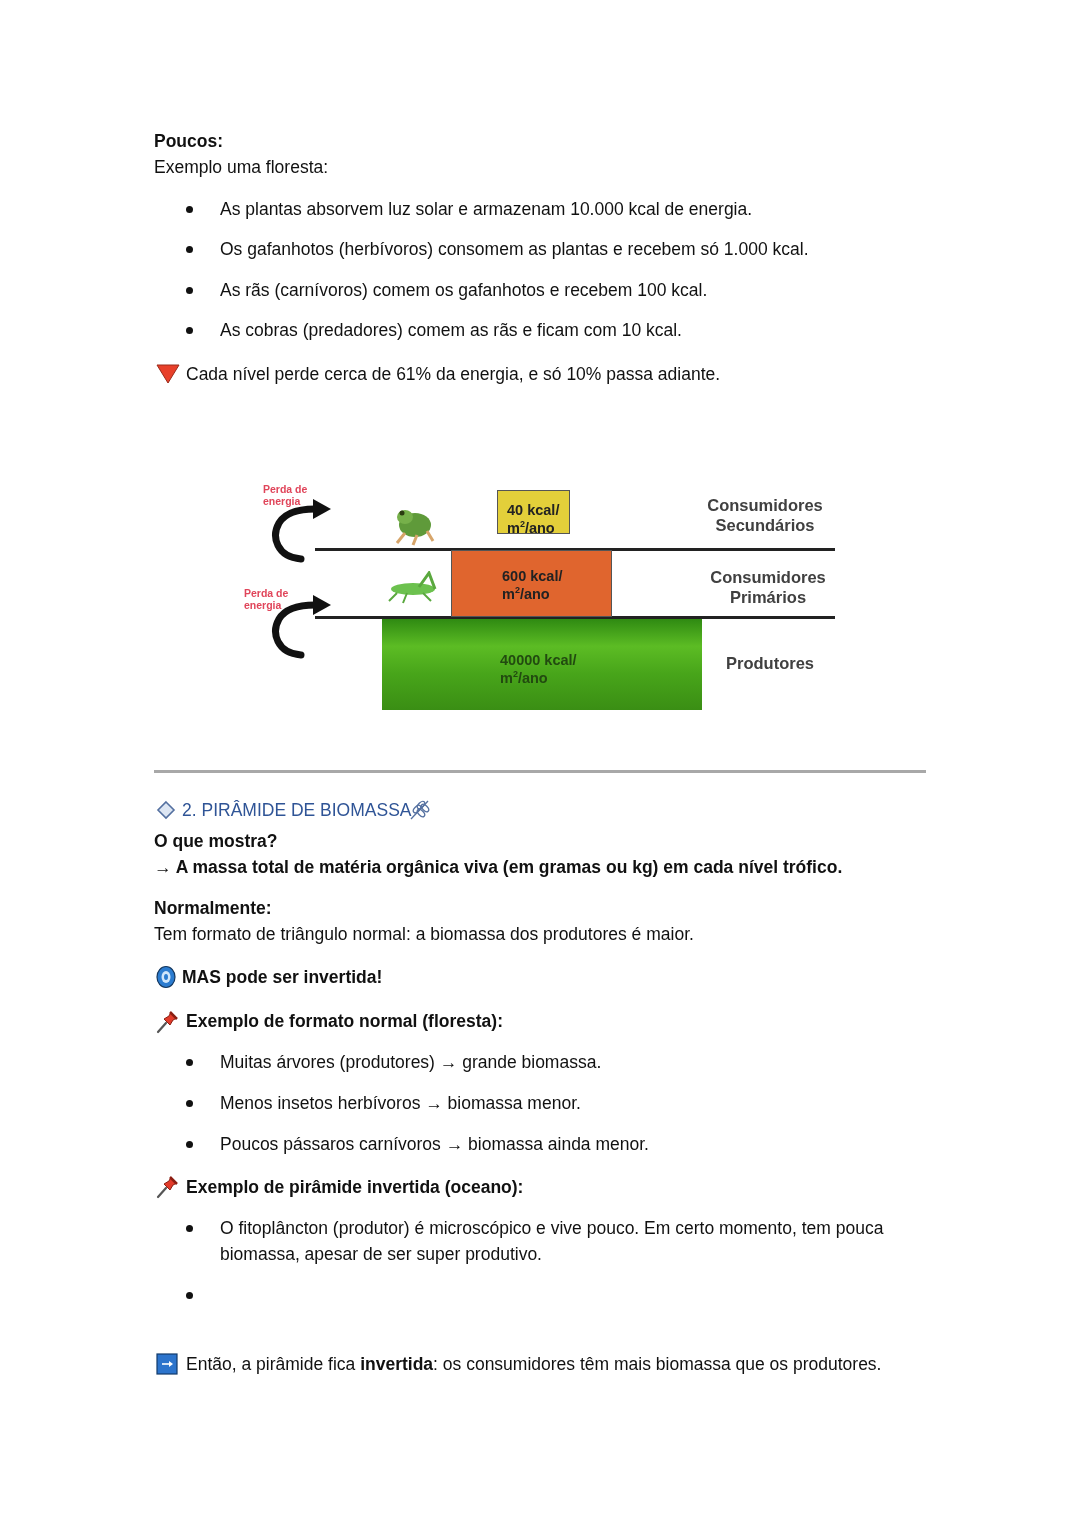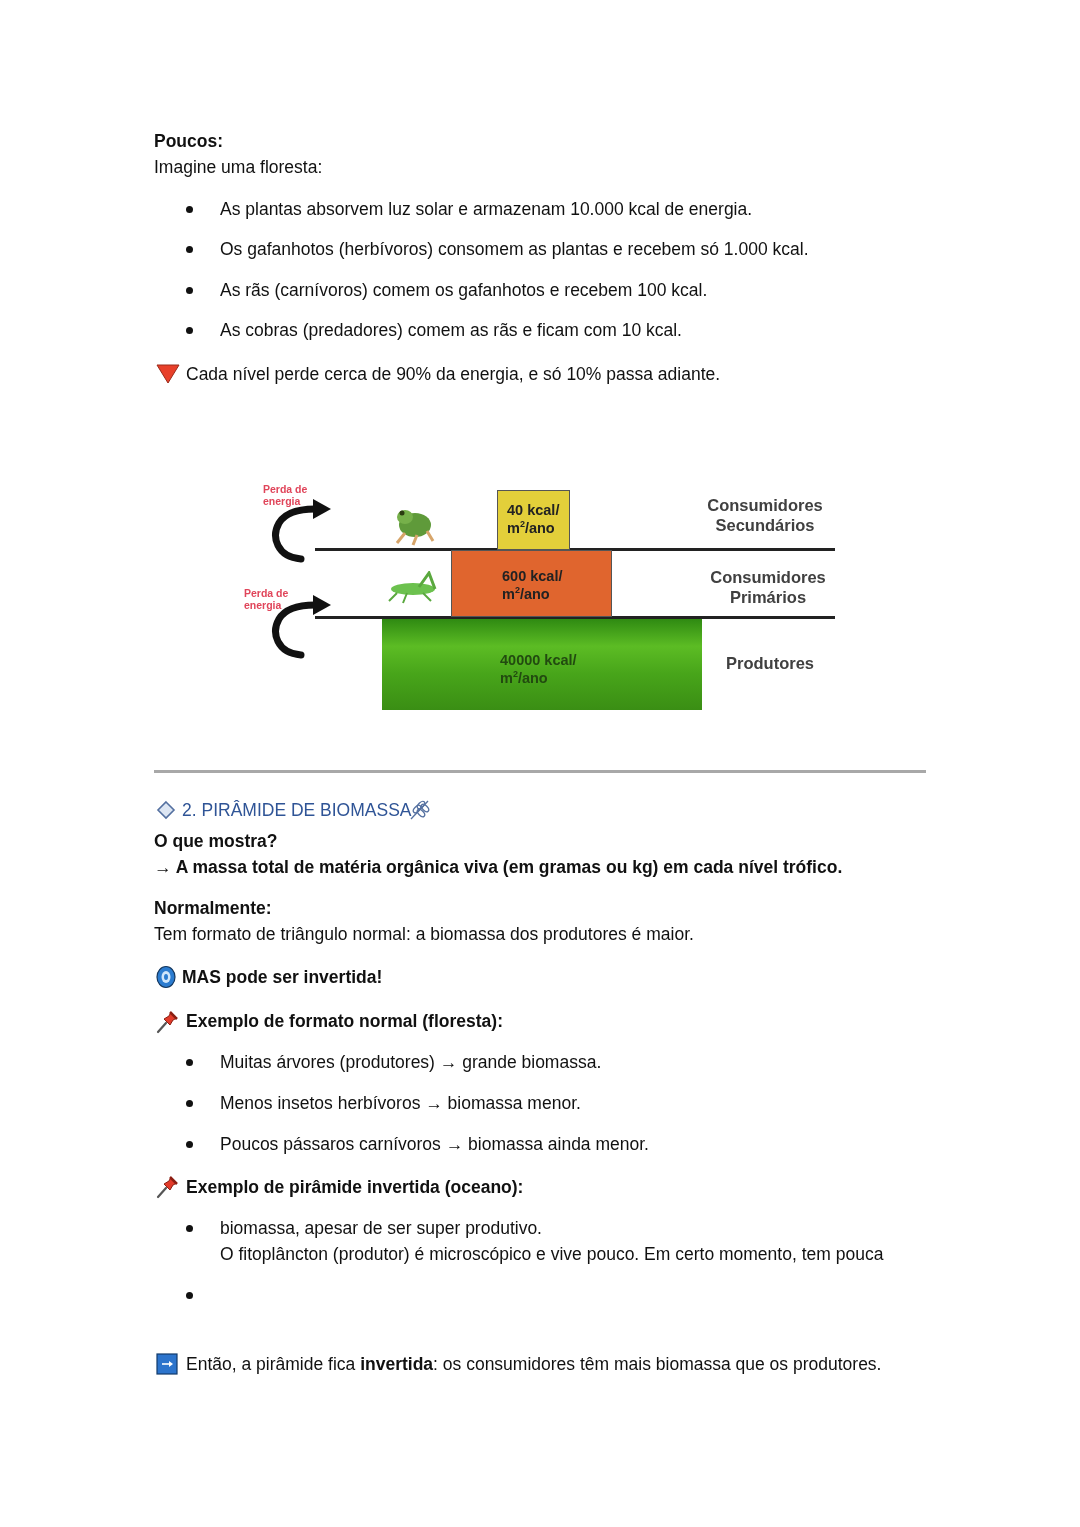--- a/index.html
+++ b/index.html
@@ -19,39 +19,39 @@
   .fig .lvl { position: absolute; font-weight: bold; font-size: 16.5px; line-height: 20px; color: #404040; text-align: center; }
   .fig .loss { position: absolute; color: #e0455a; font-size: 10.5px; line-height: 12px; font-weight: bold; }
   .sup { font-size: 9px; vertical-align: super; line-height: 0; }
   .hr { position: absolute; left: 154px; top: 770px; width: 772px; height: 3px; background: #a8a8a8; }
   .heading2 { color: #2f5496; font-size: 17.5px; }
 </style>
 </head>
 <body>
 
 <div class="abs txt bold" style="left:154px; top:128px;">Poucos:</div>
-<div class="abs txt" style="left:154px; top:154px;">Imagine uma floresta:</div>
+<div class="abs txt" style="left:154px; top:154px;">Exemplo uma floresta:</div>
 
 <div>
   <span class="bullet-dot" style="top:206px;"></span>
   <div class="bullet-text" style="top:196px;">As plantas absorvem luz solar e armazenam 10.000 kcal de energia.</div>
   <span class="bullet-dot" style="top:246px;"></span>
   <div class="bullet-text" style="top:236px;">Os gafanhotos (herbívoros) consomem as plantas e recebem só 1.000 kcal.</div>
   <span class="bullet-dot" style="top:287px;"></span>
   <div class="bullet-text" style="top:277px;">As rãs (carnívoros) comem os gafanhotos e recebem 100 kcal.</div>
   <span class="bullet-dot" style="top:327px;"></span>
   <div class="bullet-text" style="top:317px;text-align:right;">As cobras (predadores) comem as rãs e ficam com 10 kcal.</div>
 </div>
 
 <span class="icon" style="left:156px; top:364px; width:24px; height:20px;">
   <svg width="24" height="20" viewBox="0 0 24 20">
       <polygon points="1,1 23,1 12,19" fill="#e8402a" stroke="#9a2a1a" stroke-width="1"></polygon>
     </svg>
 </span>
-<div class="abs txt" style="left:186px; top:361px;">Cada nível perde cerca de 90% da energia, e só 10% passa adiante.</div>
+<div class="abs txt" style="left:186px; top:361px;">Cada nível perde cerca de 61% da energia, e só 10% passa adiante.</div>
 
 <div class="fig">
 
   <div class="loss" style="left:28px; top:8px;">
     <div>Perda de</div>
       <div>energia</div>
   </div>
   <div class="loss" style="left:9px; top:112px;">
     <div>Perda de</div>
       <div>energia</div>
@@ -74,21 +74,21 @@
     <ellipse cx="18" cy="14" rx="8" ry="7" fill="#76b04a"></ellipse>
     <circle cx="15" cy="10" r="2.5" fill="#2a3a10"></circle>
     <path d="M18 30 L10 40 M30 32 L26 42 M40 28 L46 38" stroke="#d7a56a" stroke-width="3"></path>
   </svg>
   <svg class="abs" style="left:148px; top:96px;" width="62" height="34" viewBox="0 0 62 34">
     <ellipse cx="30" cy="18" rx="22" ry="6" fill="#6cc14e"></ellipse>
     <path d="M36 16 L46 2 L52 18" stroke="#5aa83e" stroke-width="3" fill="none"></path>
     <path d="M14 22 L6 30 M24 22 L20 32 M40 22 L48 30" stroke="#5aa83e" stroke-width="2"></path>
   </svg>
 
-  <div class="box" style="left:262px; top:15px; width:73px; height:60px; background:#e3cf3a; padding:10px 0 0 9px;">
+  <div class="box" style="left:262px; top:15px; width:73px; height:44px; background:#e3cf3a; padding:10px 0 0 9px;">
     <div>40 kcal/</div>
     <div><span>m</span><span class="sup">2</span><span>/ano</span></div>
   </div>
   <div class="box" style="left:216px; top:75px; width:161px; height:67px; background:#e0652e; padding:16px 0 0 50px;">
     <div>600 kcal/</div>
     <div><span>m</span><span class="sup">2</span><span>/ano</span></div>
   </div>
   <div class="box" style="left:147px; top:144px; width:320px; height:91px; border:none; padding:32px 0 0 118px; color:#224a10;
        background: linear-gradient(180deg, #2f8a12 0%, #5cbc24 30%, #48a51a 60%, #3a8e14 100%);">
     <div>40000 kcal/</div>
@@ -164,22 +164,22 @@
     <path d="M3 24 L11 15" stroke="#555" stroke-width="2.2" stroke-linecap="round"></path>
     <path d="M9 11 L15 17 L18 12 L22 10 L16 4 L14 8 Z" fill="#e23b2a" stroke="#8c1e12" stroke-width="1"></path>
     <path d="M15 4 L22 11" stroke="#8c1e12" stroke-width="2.5"></path>
   </svg>
 </span>
 <div class="abs txt bold" style="left:186px; top:1174px;">Exemplo de pirâmide invertida (oceano):</div>
 
 <div>
   <span class="bullet-dot" style="top:1225px;"></span>
   <div class="bullet-text" style="top:1215px;">
+    <div>O fitoplâncton (produtor) é microscópico e vive pouco. Em certo momento, tem pouca</div>
     <div>biomassa, apesar de ser super produtivo.</div>
-    <div>O fitoplâncton (produtor) é microscópico e vive pouco. Em certo momento, tem pouca</div>
   </div>
   <span class="bullet-dot" style="top:1292px;"></span>
   <div class="bullet-text" style="top:1282px;">
   </div>
 </div>
 
 <span class="icon" style="left:156px; top:1353px; width:22px; height:22px;">
   <svg width="22" height="22" viewBox="0 0 22 22">
     <rect x="1" y="1" width="20" height="20" fill="#2c74cc" stroke="#123a6a" stroke-width="1.2"></rect>
     <path d="M6 11 L15 11" stroke="#fff" stroke-width="1.6"></path>

